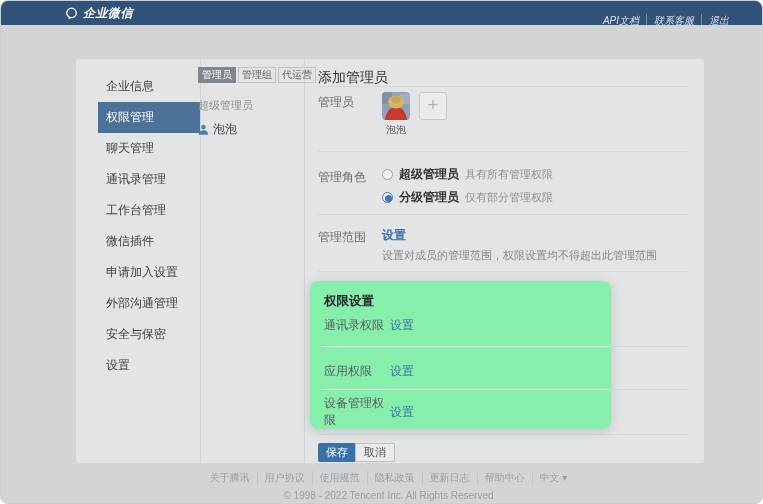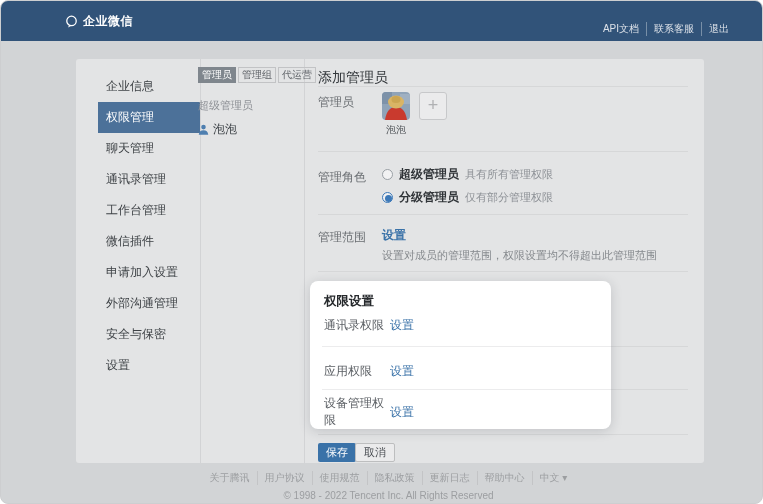--- a/index.html
+++ b/index.html
@@ -4,23 +4,23 @@
 <style>
   * { margin:0; padding:0; box-sizing:border-box; }
   html,body { background:#ffffff; }
   body { font-family:"Liberation Sans","DejaVu Sans",sans-serif; }
 
   .window { position:relative; width:763px; height:504px; margin:0 auto;
             border:1px solid #cdced0; border-radius:8px; overflow:hidden;
             background:#d2d4d6; }
 
   
-  .topbar { position:absolute; left:0; top:0; right:0; height:40px;
+  .topbar { position:absolute; left:0; top:0; right:0; height:24px;
             background:#315379; display:flex; align-items:center;
-            justify-content:space-between; padding:0 26px 0 64px; }
+            justify-content:space-between; padding:0 26px 0 64px;font-style:italic; }
   .logo { display:flex; align-items:center; gap:5px; color:#ffffff;
           font-size:12px; font-weight:bold; letter-spacing:.5px; }
   .logo-icon { width:13px; height:13px; display:inline-block; }
   .top-links { display:flex; align-items:center; font-size:10px; color:#dde2e9;margin-top:16px; }
   .top-link { padding:0 7px; cursor:pointer; }
   .top-link:not(:last-child){ border-right:1px solid rgba(255,255,255,.35); }
 
   
   .navbar { position:absolute; left:0; top:24px; right:0; height:21px;
             background:#f0f0f1; border-bottom:1px solid #d5d6d8; }
@@ -79,21 +79,21 @@
            width:7px; height:7px; border-radius:50%; background:#3d79b8; }
   .radio-name { font-size:12px; font-weight:bold; color:#303438; }
   .radio-desc { font-size:11px; color:#8d9196; }
 
   .link { color:#3a72a8; font-size:12px; cursor:pointer; }
   .scope-link { position:absolute; left:77px; top:168px; font-weight:bold; }
   .scope-desc { position:absolute; left:77px; top:189px; font-size:11px; color:#85898d; }
 
   
   .perm-panel { position:absolute; left:5px; top:222px; width:301px; height:148px;
-                background:#ffffff; border-radius:8px;
+                background:#86efac; border-radius:8px;
                 box-shadow:0 2px 12px rgba(40,45,55,.18);padding-left:13px; }
   .perm-title { position:absolute; left:14px; top:12px; font-size:12.5px;
                 font-weight:bold; color:#26292c; }
   .perm-row { position:absolute; left:14px; display:flex; align-items:center; }
   .perm-label { width:66px; font-size:12px; color:#5a5e63; }
   .perm-div { position:absolute; left:12px; right:0; height:1px; background:#ececed; }
 
   .btn-save { position:absolute; left:13px; top:384px; height:19px; padding:0 8px;
               background:#3a72a8; color:#ffffff; font-size:11px; border:none;
               border-radius:2px; cursor:pointer; }

